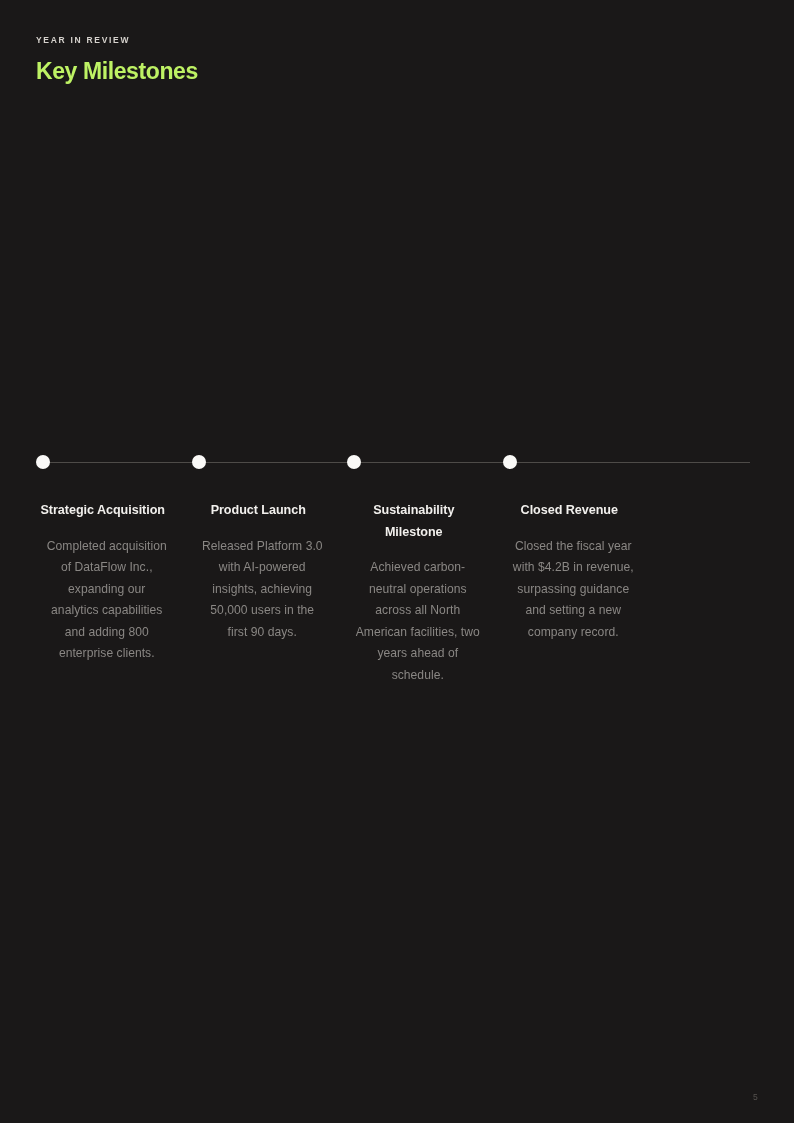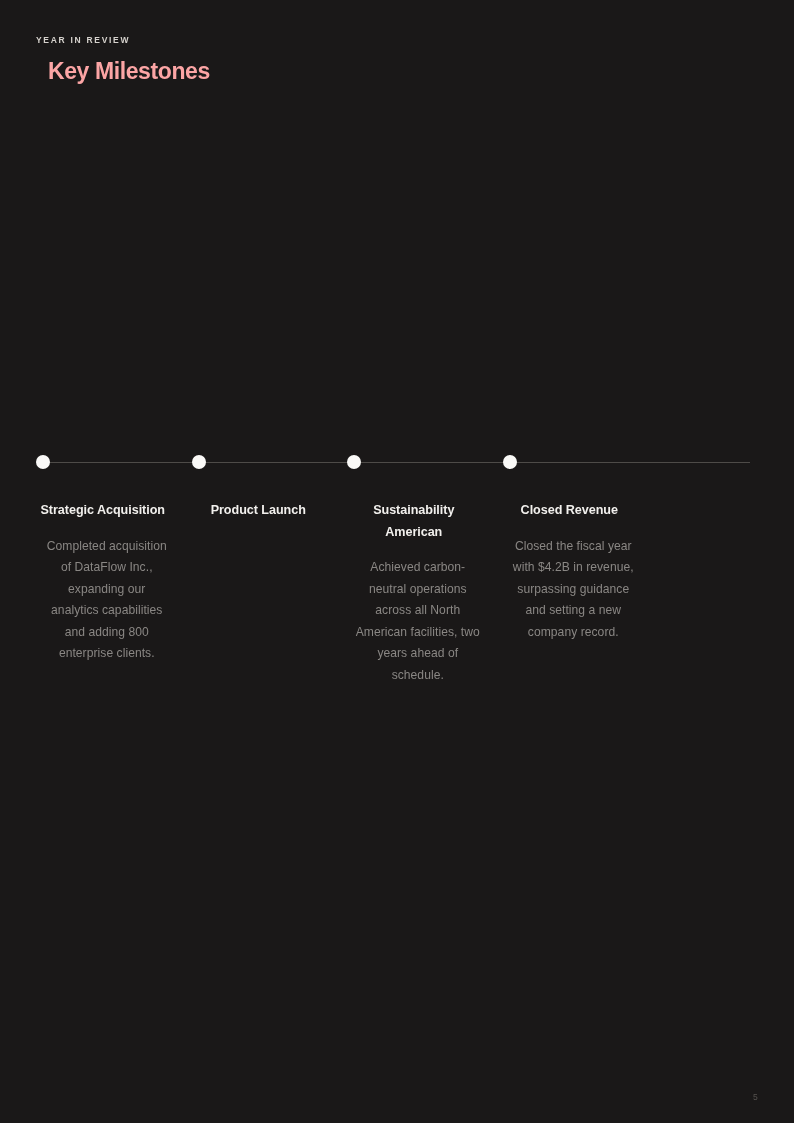--- a/index.html
+++ b/index.html
@@ -36,23 +36,23 @@
     letter-spacing: 1.7px;
     color: #d6d2cd;
     text-transform: uppercase;
     line-height: 1;
     margin: 0 0 14px 0;
   }
   .title {
     font-size: 23px;
     font-weight: 700;
     letter-spacing: -0.4px;
-    color: #fca5a5;
+    color: #bef264;
     line-height: 1.1;
-    margin: 12px;
+    margin: 0;
   }
 
   
   .timeline {
     position: absolute;
     left: 36px;
     top: 440px;
     width: 722px;
   }
   .axis {
@@ -130,25 +130,26 @@
       <div class="node">
         <div class="dot"></div>
         <div class="node-title">Strategic Acquisition</div>
         <div class="node-body">Completed acquisition of DataFlow Inc., expanding our analytics capabilities and adding 800 enterprise clients.</div>
       </div>
 
 
       <div class="node">
         <div class="dot"></div>
         <div class="node-title">Product Launch</div>
+        <div class="node-body">Released Platform 3.0 with AI-powered insights, achieving 50,000 users in the first 90 days.</div>
       </div>
 
       <div class="node">
         <div class="dot"></div>
-        <div class="node-title">Sustainability American</div>
+        <div class="node-title">Sustainability Milestone</div>
         <div class="node-body">Achieved carbon-neutral operations across all North American facilities, two years ahead of schedule.</div>
       </div>
 
       <div class="node">
         <div class="dot"></div>
         <div class="node-title">Closed Revenue</div>
         <div class="node-body">Closed the fiscal year with $4.2B in revenue, surpassing guidance and setting a new company record.</div>
       </div>
 
     </div>

